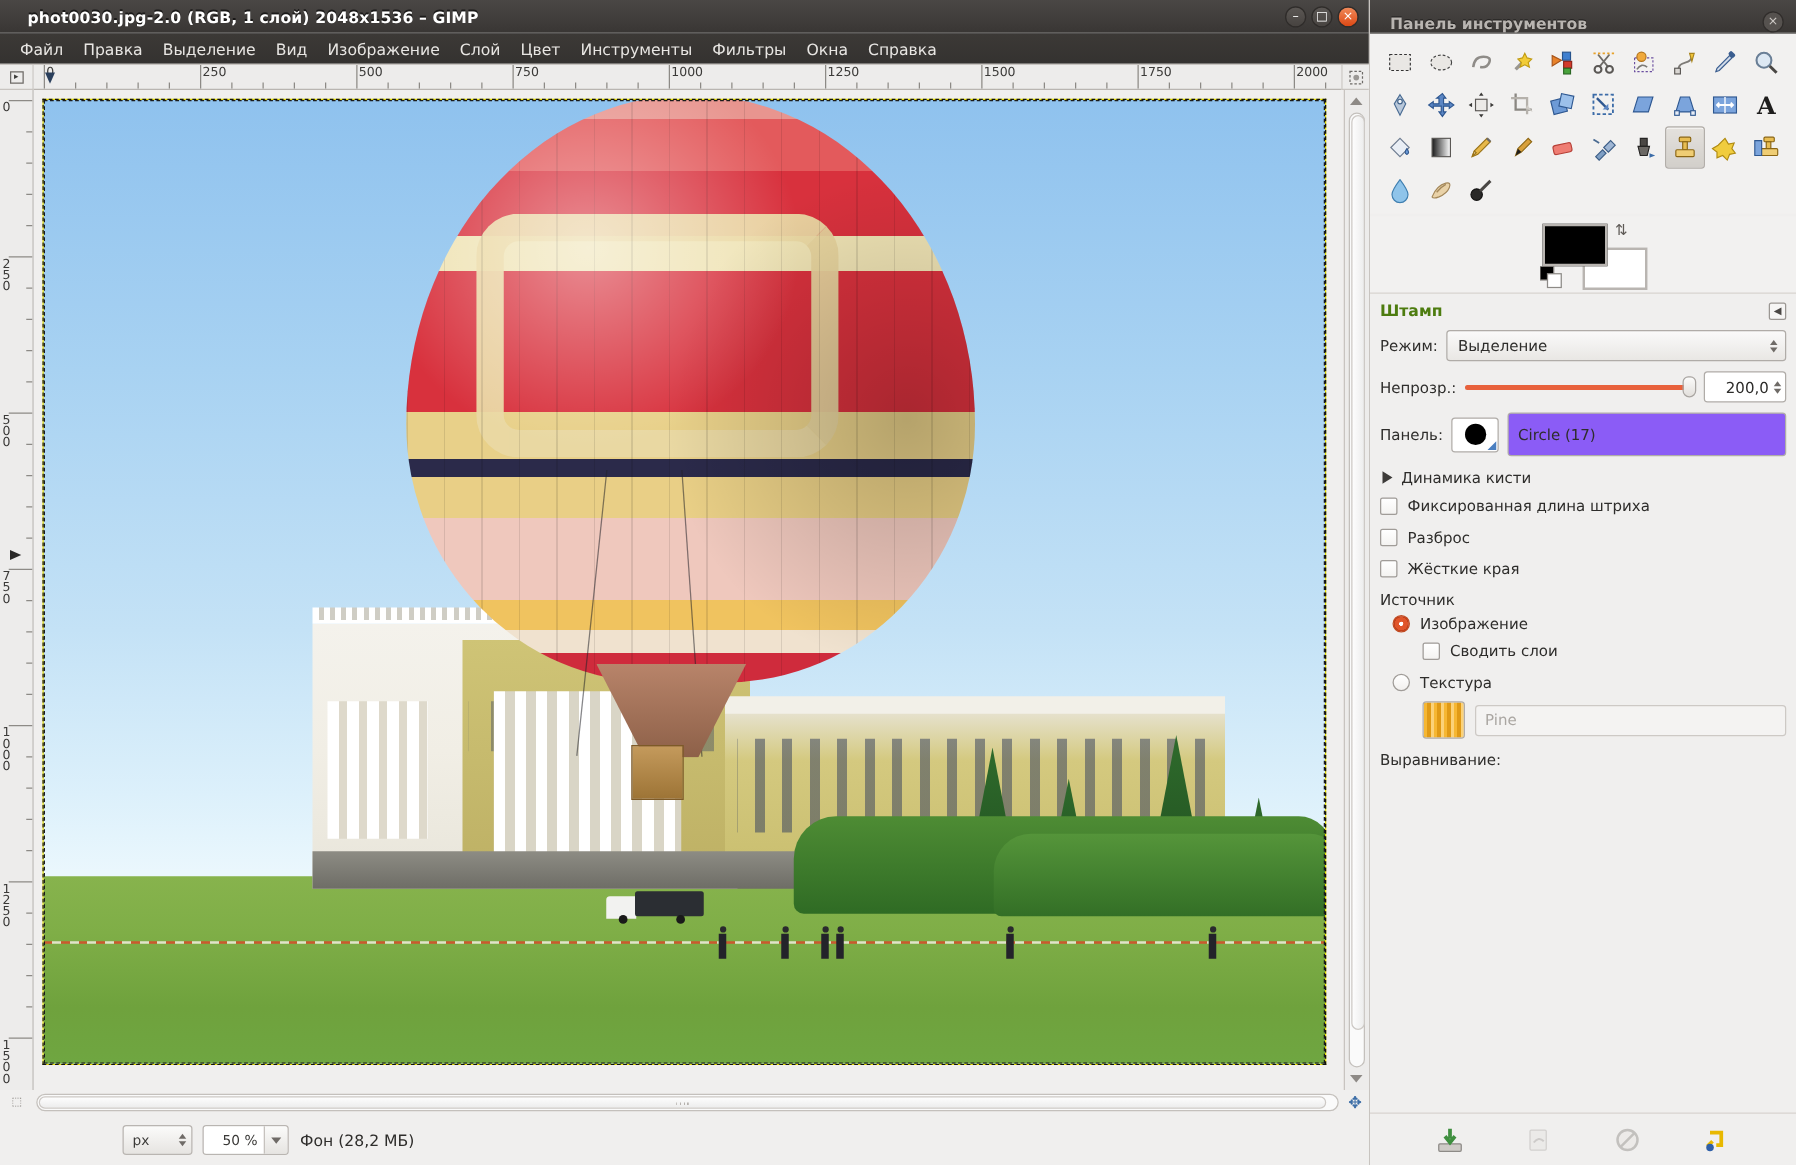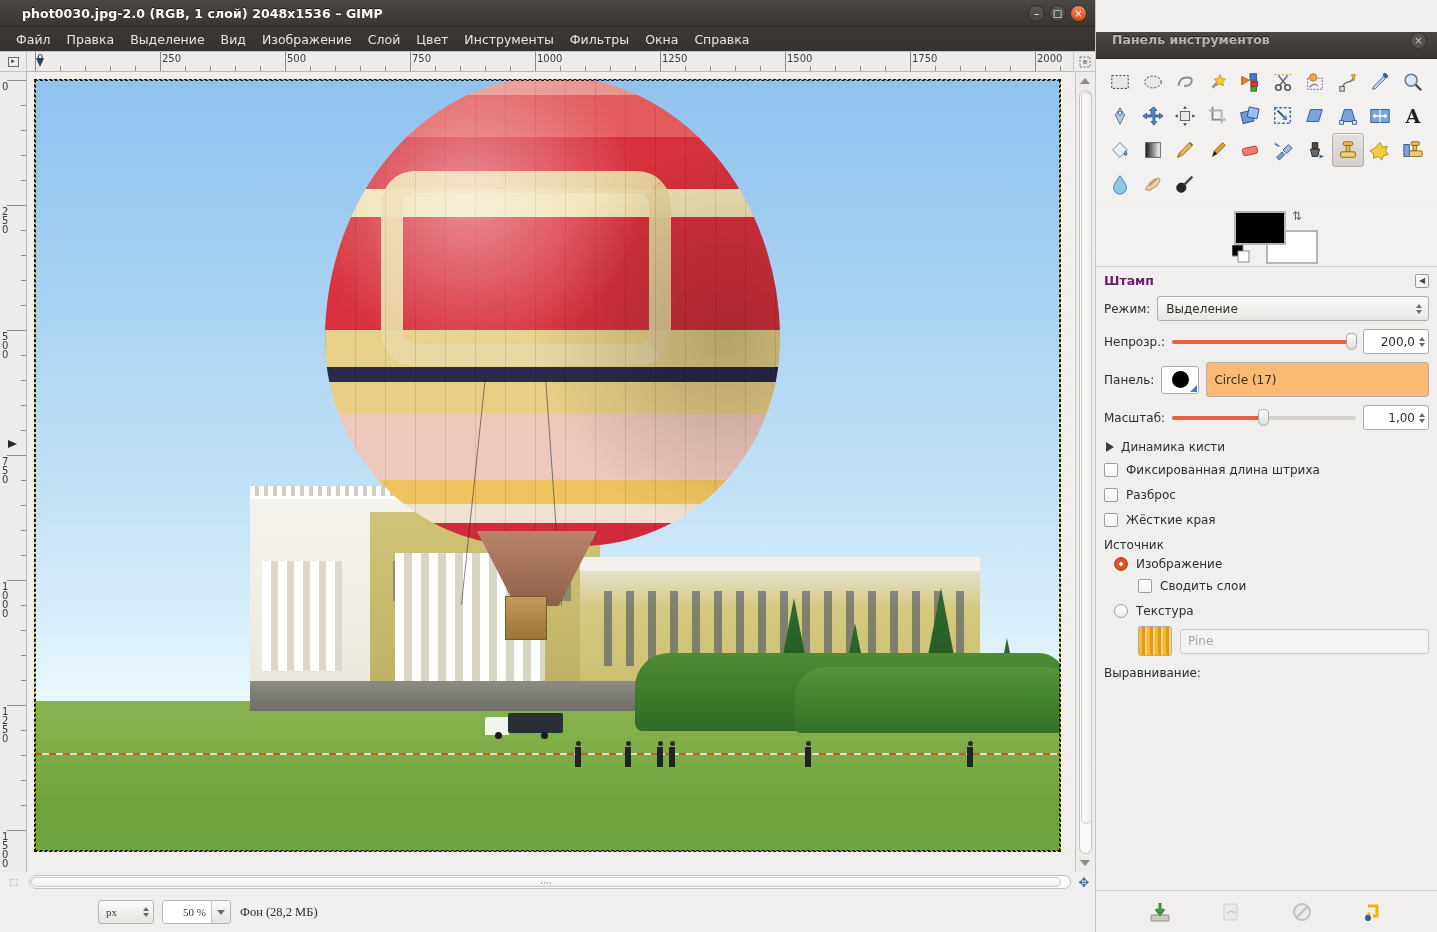--- a/index.html
+++ b/index.html
@@ -296,21 +296,21 @@
     width: 10px; height: 2px;
     background: repeating-linear-gradient(to right,#b6b2ae 0 1px, transparent 1px 3px);
   }
   .hs-right-icon {
     width: 22px; display: flex; align-items: center; justify-content: center;
     color: #3e6fa8; font-size: 13px;
   }
 
   .statusbar {
     height: 40px; flex: 0 0 40px; display: flex; align-items: center;
-    padding-left: 98px; gap: 0; background: #f0efee; font-family: Liberation Serif, serif;
+    padding-left: 98px; gap: 0; background: #f0efee;
   }
   .unit-combo {
     display: flex; align-items: center; height: 24px; width: 56px;
     background: linear-gradient(to bottom,#fbfbfa,#e6e4e1);
     border: 1px solid #b9b5b1; border-radius: 3px;
     font-size: 11px; color: #3b3a38; padding-left: 7px;
     justify-content: space-between; padding-right: 4px; margin-right: 8px;
   }
   .spin-arrows { display: flex; flex-direction: column; gap: 2px; }
   .spin-arrows i { display: block; width: 0; height: 0;
@@ -335,22 +335,22 @@
 
   
   #toolbox-dock {
     width: 342px; flex: 0 0 342px; height: 932px;
     display: flex; flex-direction: column;
     background: #f0efee; border-left: 1px solid #c8c4c0;
   }
   .dock-titlebar {
     height: 27px; flex: 0 0 27px;
     background: linear-gradient(to bottom,#4a4745,#393634);
-    display: flex; align-items: flex-start; padding: 0 10px 0 16px;
-    justify-content: space-between; border-bottom: 1px solid #2c2a28; margin-top: 32px;
+    display: flex; align-items: flex-end; padding: 0 10px 0 16px;
+    justify-content: space-between; border-bottom: 1px solid #2c2a28;
   }
   .dock-titlebar .t {
     color: #b9b5b1; font-size: 12.5px; font-weight: bold;
     text-shadow: 0 -1px 0 rgba(0,0,0,.6);
   }
   .dock-close {
     width: 17px; height: 17px; border-radius: 50%;
     background: #56524f; border: 1px solid #302d2b;
     color: #cfcbc7; font-size: 10px;
     display: flex; align-items: center; justify-content: center;
@@ -382,21 +382,21 @@
     background: #ffffff; border: 2px solid #b9b5b1;
   }
   .swap-ico { position: absolute; left: 196px; top: 4px; color: #5e5a56; font-size: 12px; }
   .reset-ico { position: absolute; left: 136px; top: 40px; }
 
   .options-panel { flex: 1 1 auto; padding: 6px 8px 0 8px; overflow: hidden; }
   .opt-header {
     display: flex; align-items: center; justify-content: space-between;
     margin-bottom: 8px;
   }
-  .opt-header .name { font-size: 12.5px; font-weight: bold; color: #701a75; }
+  .opt-header .name { font-size: 12.5px; font-weight: bold; color: #4d7c0f; }
   .collapse-box {
     width: 14px; height: 14px; border: 1px solid #9b9793; border-radius: 2px;
     background: #f6f5f4; display: flex; align-items: center; justify-content: center;
     font-size: 8px; color: #4a4744;
   }
 
   .row { display: flex; align-items: center; margin-bottom: 8px; gap: 7px; }
   .row .lab { font-size: 12px; color: #2e2d2b; white-space: nowrap; }
   .combo {
     flex: 1 1 auto; height: 25px; border: 1px solid #b0aca8; border-radius: 3px;
@@ -422,21 +422,21 @@
     width: 38px; height: 28px; border: 1px solid #b0aca8; border-radius: 3px;
     background: #ffffff; position: relative; display: flex; align-items: center; justify-content: center;
   }
   .brush-btn .dot { width: 17px; height: 17px; background: #000; border-radius: 50%; }
   .brush-btn .corner {
     position: absolute; right: 1px; bottom: 1px; width: 0; height: 0;
     border-left: 7px solid transparent; border-bottom: 7px solid #4a7fc1;
   }
   .brush-name {
     flex: 1 1 auto; height: 35px; border: 1px solid #b0aca8; border-radius: 3px;
-    background: #fdba74; display: flex; align-items: center; padding-left: 7px;
+    background: #8b5cf6; display: flex; align-items: center; padding-left: 7px;
     font-size: 12px; color: #2e2d2b;
   }
   .expander { display: flex; align-items: center; gap: 7px; margin: 10px 0 9px 2px; }
   .expander .arrow { width: 0; height: 0; border-top: 5px solid transparent; border-bottom: 5px solid transparent; border-left: 8px solid #3d3b39; }
   .expander .txt { font-size: 12px; color: #2e2d2b; }
 
   .check-row { display: flex; align-items: center; gap: 8px; margin-bottom: 11px; }
   .checkbox {
     width: 14px; height: 14px; border: 1px solid #a09c98; border-radius: 2px;
     background: linear-gradient(to bottom,#ffffff,#f4f3f1);
@@ -1062,35 +1062,20 @@
       <span class="lab">Панель:</span>
       <div class="brush-btn">
         <span class="dot"></span>
         <span class="corner"></span>
       </div>
       <div class="brush-name">
         <span>Circle (17)</span>
       </div>
     </div>
 
-    <div class="row">
-      <span class="lab">Масштаб:</span>
-      <div class="slider-wrap">
-        <div class="slider-track"></div>
-        <div class="slider-fill" id="sc-fill" style="width: 50%;"></div>
-        <div class="slider-knob" id="sc-knob" style="left: calc(50% - 6px);"></div>
-      </div>
-      <div class="numbox">
-        <span class="v">1,00</span>
-        <span class="spin-arrows">
-            <i class="up"></i>
-            <i class="dn"></i>
-          </span>
-      </div>
-    </div>
 
     <div class="expander">
       <span class="arrow"></span>
       <span class="txt">Динамика кисти</span>
     </div>
 
     <div class="check-row">
       <span class="checkbox"></span>
       <span class="txt">Фиксированная длина штриха</span>
     </div>

